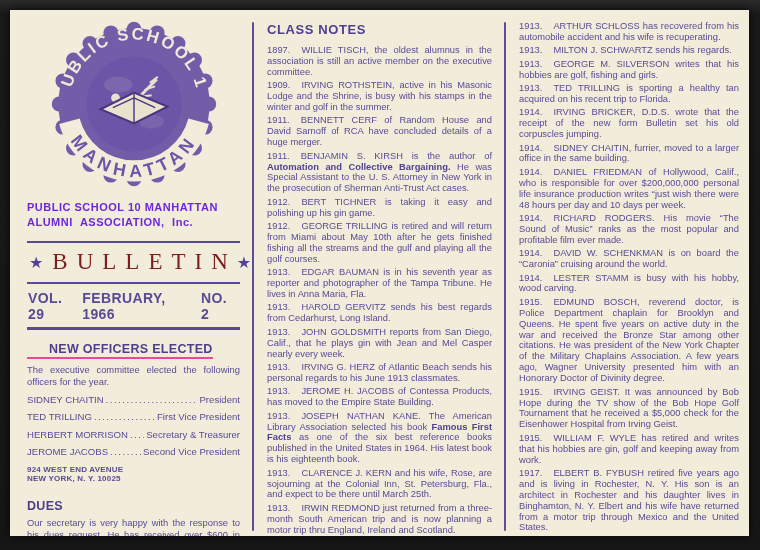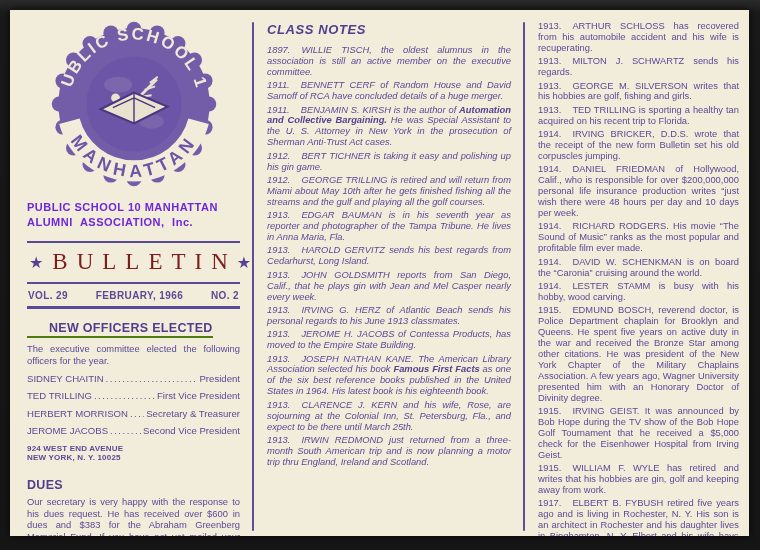--- a/index.html
+++ b/index.html
@@ -9,40 +9,40 @@
     font-family:"Liberation Sans",sans-serif;
   }
   .frame{position:absolute;inset:0;padding:10px 11px 14px 10px;box-sizing:border-box;}
   .page{
     width:100%;height:100%;box-sizing:border-box;display:flex;
     background:#f2ecdb;color:#5a4a96;box-shadow:0 0 9px rgba(0,0,0,.75);
     overflow:hidden;
   }
   .col{box-sizing:border-box;overflow:hidden;}
   .col-left{width:242px;padding:4px 12px 0 17px;}
-  .col-mid{width:269px;padding:11px 12px 0 13px;font-style:italic;}
+  .col-mid{width:250px;padding:11px 12px 0 13px;}
   .col-right{flex:1;padding:11px 10px 0 13px;border-radius:15px;}
   .divider{width:2px;background:#5e4e99;margin:12px 0 5px 0;border-radius:1px;}
 
   
   .seal-wrap{width:176px;margin:2px auto 4px auto;}
   .orgname{font-weight:700;font-size:11px;line-height:1.32;
            letter-spacing:.5px;color:#6d28d9;}
   .orgname .l2{word-spacing:4px;}
   .rule{height:2px;background:#5a4a96;margin:7px 0 6px 0;}
   .rule.thick{height:3px;margin-top:5px;}
   .bulletin-row{display:flex;align-items:center;justify-content:space-between;padding:0 2px;}
   .bulletin-title{font-family:"Liberation Serif",serif;font-size:23px;letter-spacing:9px;
                   padding-left:9px;color:#7f1d1d;}
   .star{font-size:16px;color:#544394;}
   .vol-row{display:flex;justify-content:space-between;align-items:baseline;
-           font-size:10px;font-weight:700;letter-spacing:.4px;padding:0 1px;}
+           font-size:14px;font-weight:700;letter-spacing:.4px;padding:0 1px;}
   .section{margin-top:13px;}
   .sec-heading{font-size:12.5px;font-weight:700;letter-spacing:.3px;color:#4e3e8d;}
-  .underlined{display:inline-block;border-bottom:2px solid #4d7c0f;padding-bottom:1px;padding-left:22px;}
+  .underlined{display:inline-block;border-bottom:2px solid #ec4899;padding-bottom:1px;padding-left:22px;}
   .body-text{font-size:9.4px;line-height:11.6px;text-align:justify;margin:5px 0 0 0;}
   .officers{margin-top:3px;}
   .officer-row{display:flex;align-items:flex-start;font-size:9.6px;margin-top:6.5px;}
   .officer-name{white-space:nowrap;}
   .officer-dots{flex:1;overflow:hidden;margin:0 2px;min-width:6px;}
   .officer-dots::after{content:"......................................................";
                        letter-spacing:1.5px;white-space:nowrap;color:#5a4a96;}
   .officer-role{white-space:nowrap;}
   .addr-row{display:flex;justify-content:space-between;font-size:8px;font-weight:700;
             margin-top:8px;letter-spacing:.2px;flex-direction:column;}
@@ -162,20 +162,21 @@
         <p class="body-text" style="margin-top:3px;">Our secretary is very happy with the response to his dues request. He has received over $600 in dues and $383 for the Abraham Greenberg Memorial Fund. If you have not yet mailed your dues, please do so as we want to reach and exceed our goal of 200 members.</p>
       </div>
     </div>
 
     <div class="divider"></div>
 
     <div class="col col-mid">
       <div class="notes-heading">CLASS NOTES</div>
       <div id="notes-col-1">
           <p class="entry"><span class="year">1897.</span>WILLIE TISCH, the oldest alumnus in the association is still an active member on the executive committee.</p>
+          <p class="entry"><span class="year">1909.</span>IRVING ROTHSTEIN, active in his Masonic Lodge and the Shrine, is busy with his stamps in the winter and golf in the summer.</p>
           <p class="entry"><span class="year">1911.</span>BENNETT CERF of Random House and David Sarnoff of RCA have concluded details of a huge merger.</p>
           <p class="entry"><span class="year">1911.</span>BENJAMIN S. KIRSH is the author of <b>Automation and Collective Bargaining.</b> He was Special Assistant to the U. S. Attorney in New York in the prosecution of Sherman Anti-Trust Act cases.</p>
           <p class="entry"><span class="year">1912.</span>BERT TICHNER is taking it easy and polishing up his gin game.</p>
           <p class="entry"><span class="year">1912.</span>GEORGE TRILLING is retired and will return from Miami about May 10th after he gets finished fishing all the streams and the gulf and playing all the golf courses.</p>
           <p class="entry"><span class="year">1913.</span>EDGAR BAUMAN is in his seventh year as reporter and photographer of the Tampa Tribune. He lives in Anna Maria, Fla.</p>
           <p class="entry"><span class="year">1913.</span>HAROLD GERVITZ sends his best regards from Cedarhurst, Long Island.</p>
           <p class="entry"><span class="year">1913.</span>JOHN GOLDSMITH reports from San Diego, Calif., that he plays gin with Jean and Mel Casper nearly every week.</p>
           <p class="entry"><span class="year">1913.</span>IRVING G. HERZ of Atlantic Beach sends his personal regards to his June 1913 classmates.</p>
           <p class="entry"><span class="year">1913.</span>JEROME H. JACOBS of Contessa Products, has moved to the Empire State Building.</p>
           <p class="entry"><span class="year">1913.</span>JOSEPH NATHAN KANE. The American Library Association selected his book <b>Famous First Facts</b> as one of the six best reference books published in the United States in 1964. His latest book is his eighteenth book.</p>
@@ -186,20 +187,21 @@
 
     <div class="divider"></div>
 
     <div class="col col-right">
       <div id="notes-col-2">
           <p class="entry"><span class="year">1913.</span>ARTHUR SCHLOSS has recovered from his automobile accident and his wife is recuperating.</p>
           <p class="entry"><span class="year">1913.</span>MILTON J. SCHWARTZ sends his regards.</p>
           <p class="entry"><span class="year">1913.</span>GEORGE M. SILVERSON writes that his hobbies are golf, fishing and girls.</p>
           <p class="entry"><span class="year">1913.</span>TED TRILLING is sporting a healthy tan acquired on his recent trip to Florida.</p>
           <p class="entry"><span class="year">1914.</span>IRVING BRICKER, D.D.S. wrote that the receipt of the new form Bulletin set his old corpuscles jumping.</p>
+          <p class="entry"><span class="year">1914.</span>SIDNEY CHAITIN, furrier, moved to a larger office in the same building.</p>
           <p class="entry"><span class="year">1914.</span>DANIEL FRIEDMAN of Hollywood, Calif., who is responsible for over $200,000,000 personal life insurance production writes “just wish there were 48 hours per day and 10 days per week.</p>
           <p class="entry"><span class="year">1914.</span>RICHARD RODGERS. His movie “The Sound of Music” ranks as the most popular and profitable film ever made.</p>
           <p class="entry"><span class="year">1914.</span>DAVID W. SCHENKMAN is on board the “Caronia” cruising around the world.</p>
           <p class="entry"><span class="year">1914.</span>LESTER STAMM is busy with his hobby, wood carving.</p>
           <p class="entry"><span class="year">1915.</span>EDMUND BOSCH, reverend doctor, is Police Department chaplain for Brooklyn and Queens. He spent five years on active duty in the war and received the Bronze Star among other citations. He was president of the New York Chapter of the Military Chaplains Association. A few years ago, Wagner University presented him with an Honorary Doctor of Divinity degree.</p>
           <p class="entry"><span class="year">1915.</span>IRVING GEIST. It was announced by Bob Hope during the TV show of the Bob Hope Golf Tournament that he received a $5,000 check for the Eisenhower Hospital from Irving Geist.</p>
           <p class="entry"><span class="year">1915.</span>WILLIAM F. WYLE has retired and writes that his hobbies are gin, golf and keeping away from work.</p>
           <p class="entry"><span class="year">1917.</span>ELBERT B. FYBUSH retired five years ago and is living in Rochester, N. Y. His son is an architect in Rochester and his daughter lives in Binghamton, N. Y. Elbert and his wife have returned from a motor trip through Mexico and the United States.</p>
         </div>
     </div>

